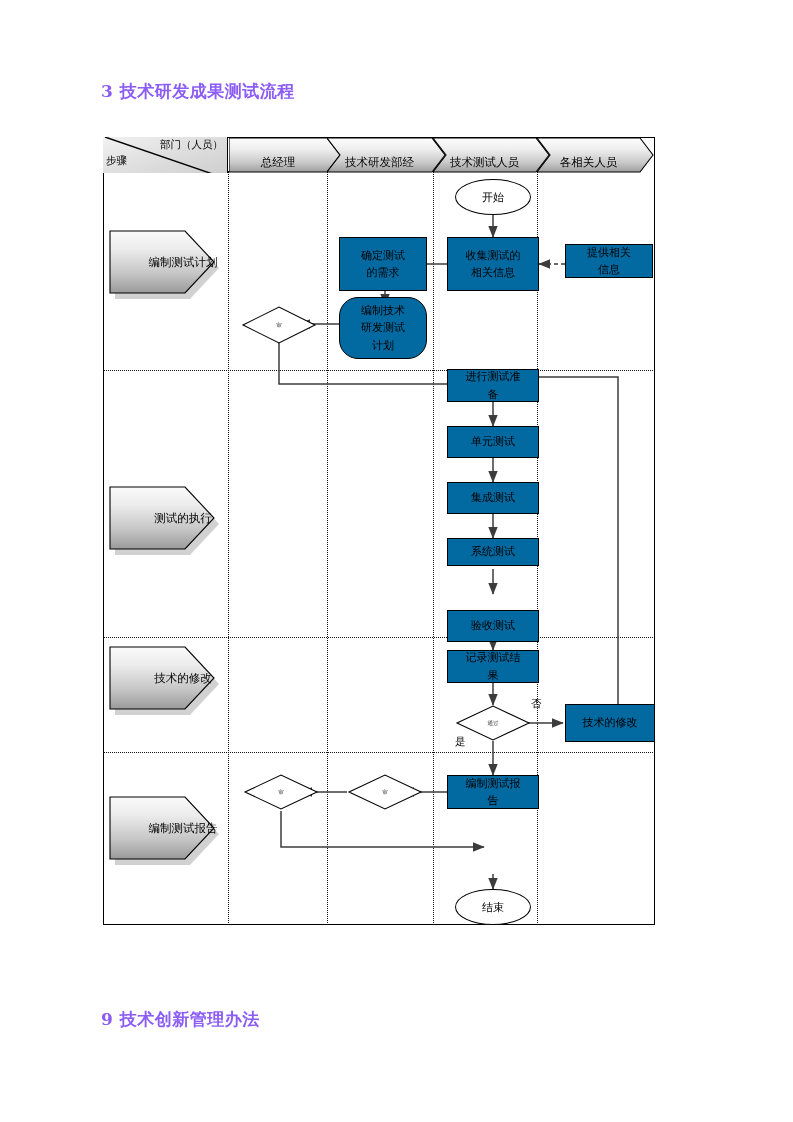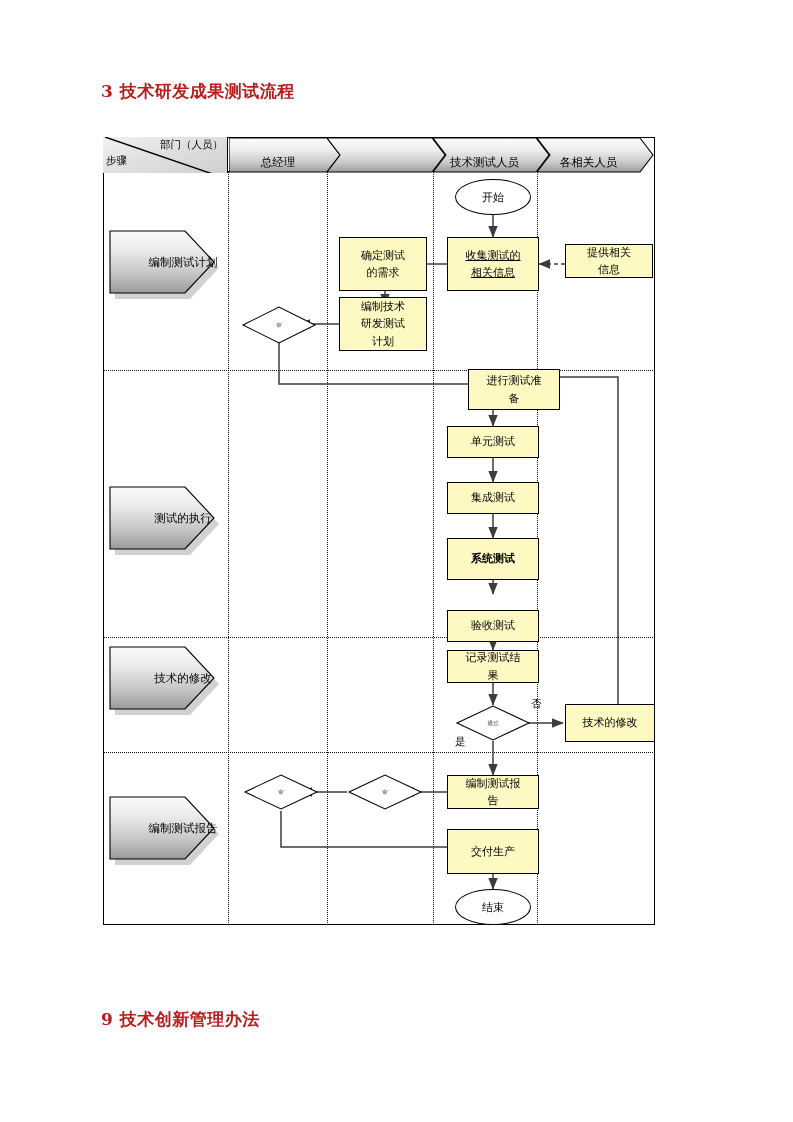--- a/index.html
+++ b/index.html
@@ -13,21 +13,21 @@
   .page{position:absolute;inset:0;}
 
   
   .doc-heading{
     position:absolute;
     font-family:"DejaVu Serif","Liberation Serif",serif;
     font-weight:bold;
     font-size:17px;
     letter-spacing:.5px;
     white-space:nowrap;
-    color:#b91c1c;
+    color:#8b5cf6;
   }
   #heading-top{left:101px;top:80px;}
   #heading-bottom{left:101px;top:1008px;}
 
   
   .chart{
     position:absolute;
     left:103px;top:137px;
     width:552px;height:788px;
   }
@@ -96,21 +96,21 @@
     position:absolute;left:0;width:92px;top:0;height:66px;
     display:flex;align-items:center;justify-content:center;
     font-size:11.5px;white-space:nowrap;
     font-family:"DejaVu Serif","Liberation Serif",serif;
     padding-left:28px;
   }
 
   
   .node{position:absolute;box-sizing:border-box;}
   .node-box{
-    border:1.1px solid #000;background:#fef9c3;
+    border:1.1px solid #000;background:#0369a1;
     display:flex;align-items:center;justify-content:center;
     text-align:center;
     font-size:11px;line-height:1.55;
     font-family:"DejaVu Serif","Liberation Serif",serif;
     color:#000;
     padding:1px 16px;
   }
   .node-box span{display:block;}
   .node-ellipse{
     border:1.1px solid #000;background:#fff;border-radius:50%;
@@ -185,20 +185,21 @@
         <defs>
           <linearGradient id="bg2" x1="0" y1="0" x2="0" y2="1">
             <stop offset="0%" stop-color="#fdfdfd"></stop>
             <stop offset="35%" stop-color="#ededed"></stop>
             <stop offset="72%" stop-color="#c9c9c9"></stop>
             <stop offset="100%" stop-color="#9e9e9e"></stop>
           </linearGradient>
         </defs>
         <path d="M0,1 L105,1 L118,18 L105,35 L0,35 L13,18 Z" fill="url(#bg2)" stroke="#000" stroke-width="1.1"></path>
       </svg>
+      <div class="lane-label">技术研发部经</div>
     </div>
 
     <div class="lane-head" style="left:434px;width:117px;">
       <svg width="117" height="36" viewBox="0 0 117 36">
         <defs>
           <linearGradient id="bg4" x1="0" y1="0" x2="0" y2="1">
             <stop offset="0%" stop-color="#fdfdfd"></stop>
             <stop offset="35%" stop-color="#ededed"></stop>
             <stop offset="72%" stop-color="#c9c9c9"></stop>
             <stop offset="100%" stop-color="#9e9e9e"></stop>
@@ -335,51 +336,51 @@
         <line x1="244" y1="655" x2="198" y2="655" marker-end="url(#ah)"></line>
 
         <path d="M178,674 L178,710 L381,710" marker-end="url(#ah)"></path>
 
         <line x1="390" y1="737" x2="390" y2="752" marker-end="url(#ah)"></line>
       </g>
     </svg>
 
     <div class="node node-ellipse" style="left:352px;top:42px;width:76px;height:36px;">开始</div>
 
-    <div class="node node-box" style="left:344px;top:100px;width:92px;height:54px;flex-direction:column;text-decoration:underline;">
+    <div class="node node-box" style="left:344px;top:100px;width:92px;height:54px;flex-direction:column;">
       <span>收集测试的</span>
       <span>相关信息</span>
     </div>
 
     <div class="node node-box" style="left:462px;top:107px;width:88px;height:34px;">提供相关信息</div>
 
     <div class="node node-box" style="left:236px;top:100px;width:88px;height:54px;flex-direction:column;">
       <span>确定测试</span>
       <span>的需求</span>
     </div>
 
-    <div class="node node-box" style="left:236px;top:160px;width:88px;height:54px;flex-direction:column;">
+    <div class="node node-box" style="left:236px;top:160px;width:88px;height:62px;flex-direction:column;border-radius:19px;">
       <span>编制技术</span>
       <span>研发测试计划</span>
     </div>
 
     <div class="node node-diamond" style="left:138px;top:168px;width:76px;height:40px;">
       <svg width="76" height="40" viewBox="0 0 76 40">
         <path d="M2,20 L38,2 L74,20 L38,38 Z" fill="#fff" stroke="#000" stroke-width="1.1"></path>
       </svg>
       <div class="dtxt">审</div>
     </div>
 
-    <div class="node node-box" style="left:365px;top:232px;width:92px;height:41px;">进行测试准备</div>
+    <div class="node node-box" style="left:344px;top:232px;width:92px;height:33px;">进行测试准备</div>
 
     <div class="node node-box" style="left:344px;top:289px;width:92px;height:32px;">单元测试</div>
 
     <div class="node node-box" style="left:344px;top:345px;width:92px;height:32px;">集成测试</div>
 
-    <div class="node node-box" style="left:344px;top:401px;width:92px;height:42px;font-weight:bold;">系统测试</div>
+    <div class="node node-box" style="left:344px;top:401px;width:92px;height:28px;">系统测试</div>
 
     <div class="node node-box" style="left:344px;top:457px;width:92px;height:32px;margin-top:16px;">验收测试</div>
 
     <div class="node node-box" style="left:344px;top:513px;width:92px;height:33px;">记录测试结果</div>
 
     <div class="node node-diamond" style="left:352px;top:567px;width:76px;height:38px;">
       <svg width="76" height="38" viewBox="0 0 76 38">
         <path d="M2,19 L38,2 L74,19 L38,36 Z" fill="#fff" stroke="#000" stroke-width="1.1"></path>
       </svg>
       <div class="dtxt">通过</div>
@@ -399,21 +400,20 @@
       <div class="dtxt">审</div>
     </div>
 
     <div class="node node-diamond" style="left:140px;top:636px;width:76px;height:38px;">
       <svg width="76" height="38" viewBox="0 0 76 38">
         <path d="M2,19 L38,2 L74,19 L38,36 Z" fill="#fff" stroke="#000" stroke-width="1.1"></path>
       </svg>
       <div class="dtxt">审</div>
     </div>
 
-    <div class="node node-box" style="left:344px;top:692px;width:92px;height:45px;">交付生产</div>
 
     <div class="node node-ellipse" style="left:352px;top:752px;width:76px;height:36px;">结束</div>
 
   </div>
 
   <div class="doc-heading" id="heading-bottom">9 技术创新管理办法</div>
 
 </div>
 
 </body></html>

